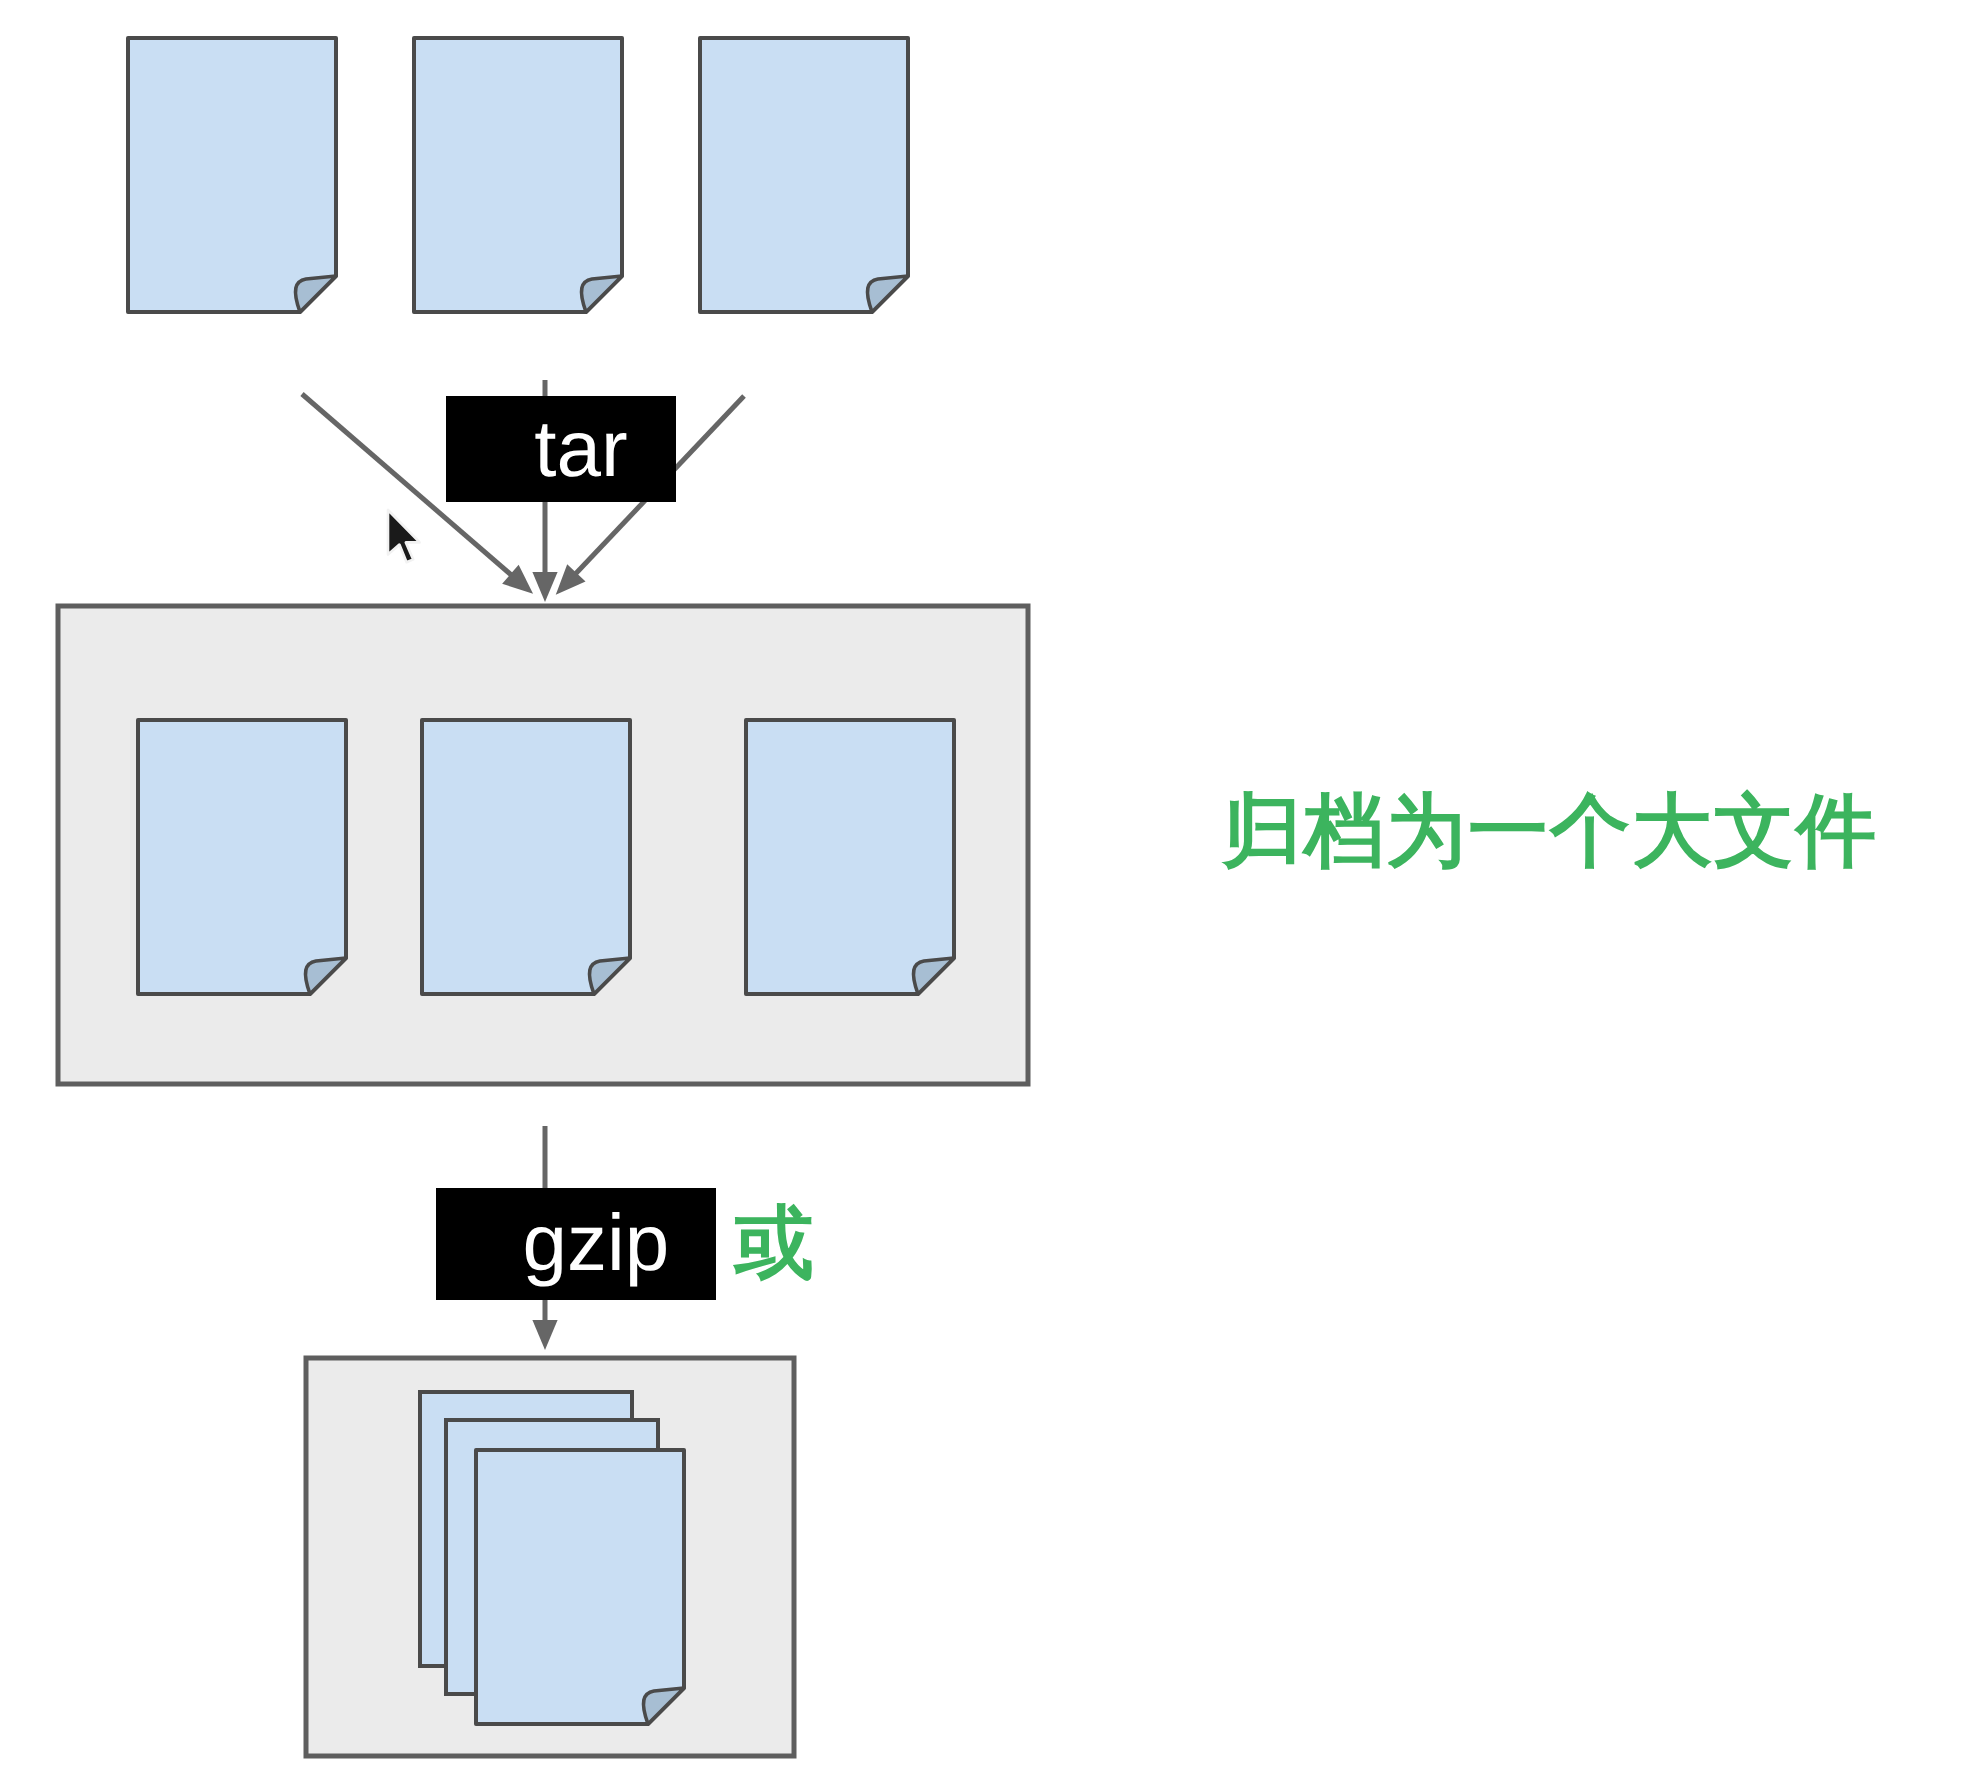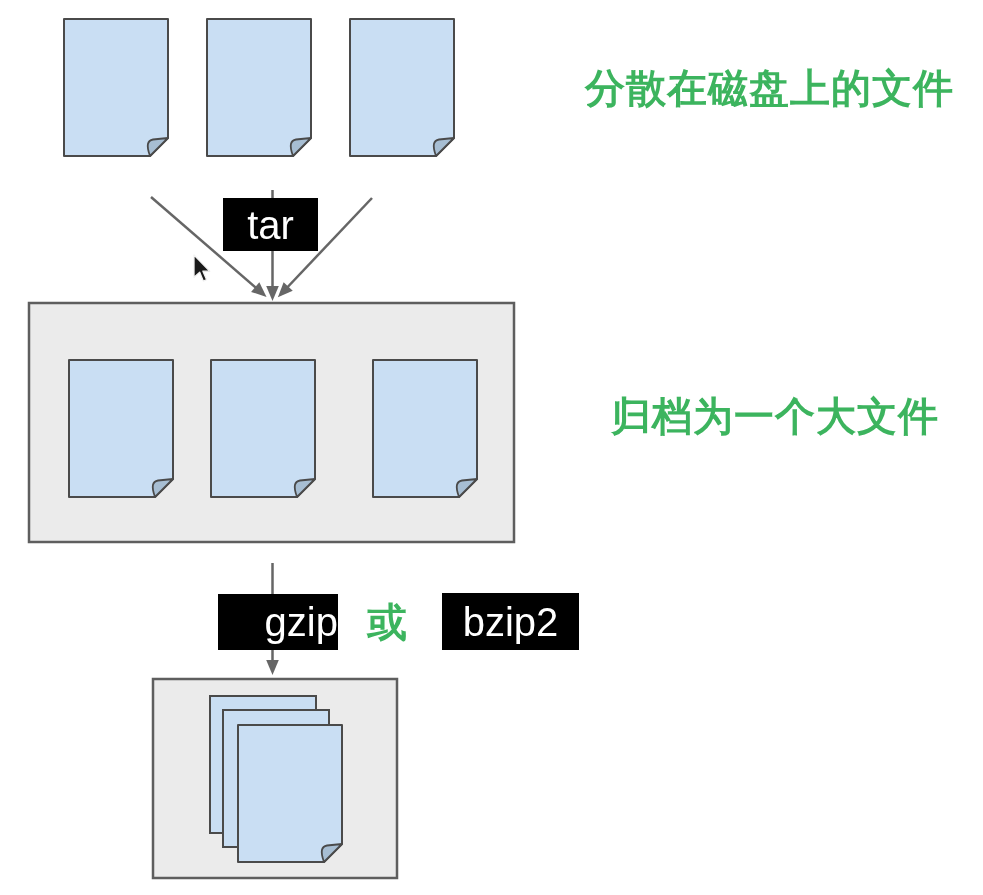--- a/index.html
+++ b/index.html
@@ -25,20 +25,21 @@
     position: absolute;
     z-index: 2;
     display: flex;
     align-items: center;
     justify-content: center;
     background: #000000;
     color: #ffffff;
     font-size: 40px;
     line-height: 1;
     white-space: nowrap;
+    padding-left: 20px;
   }
   .green-caption {
     position: absolute;
     z-index: 2;
     color: #3cb45e;
     font-size: 40px;
     line-height: 40px;
     font-weight: 700;
     letter-spacing: 1px;
     white-space: nowrap;
@@ -97,24 +98,20 @@
       <rect x="223" y="710" width="106" height="137" stroke-width="2" fill="#c9def3" stroke="#4a4a4a"></rect>
       <use href="#doc" x="237" y="724"></use>
     </g>
 
     <path d="M194,255 l0,22.3 5.7,-5 3.6,8.8 3.3,-1.4 -3.7,-8.5 6.9,0 Z" stroke="#f2f2f2" stroke-width="1.3" stroke-linejoin="round" fill="#1a1a1a"></path>
   </svg>
 
   <div class="black-label" style="left:223px; top:198px; width:95px; height:53px;">
     <span>tar</span>
   </div>
-  <div class="black-label" style="left:218px; top:594px; width:120px; height:56px;justify-content:flex-end;">
+  <div class="black-label" style="left:218px; top:594px; width:120px; height:56px;">
     <span>gzip</span>
-  </div>
-  <div class="black-label" style="left:442px; top:593px; width:137px; height:57px;">
-    <span>bzip2</span>
   </div>
 
   <div class="green-or" style="left:357px; top:602px;">或</div>
-  <div class="green-caption" style="left:585px; top:68px;">分散在磁盘上的文件</div>
   <div class="green-caption" style="left:611px; top:396px;">归档为一个大文件</div>
 
 </div>
 
 </body></html>

